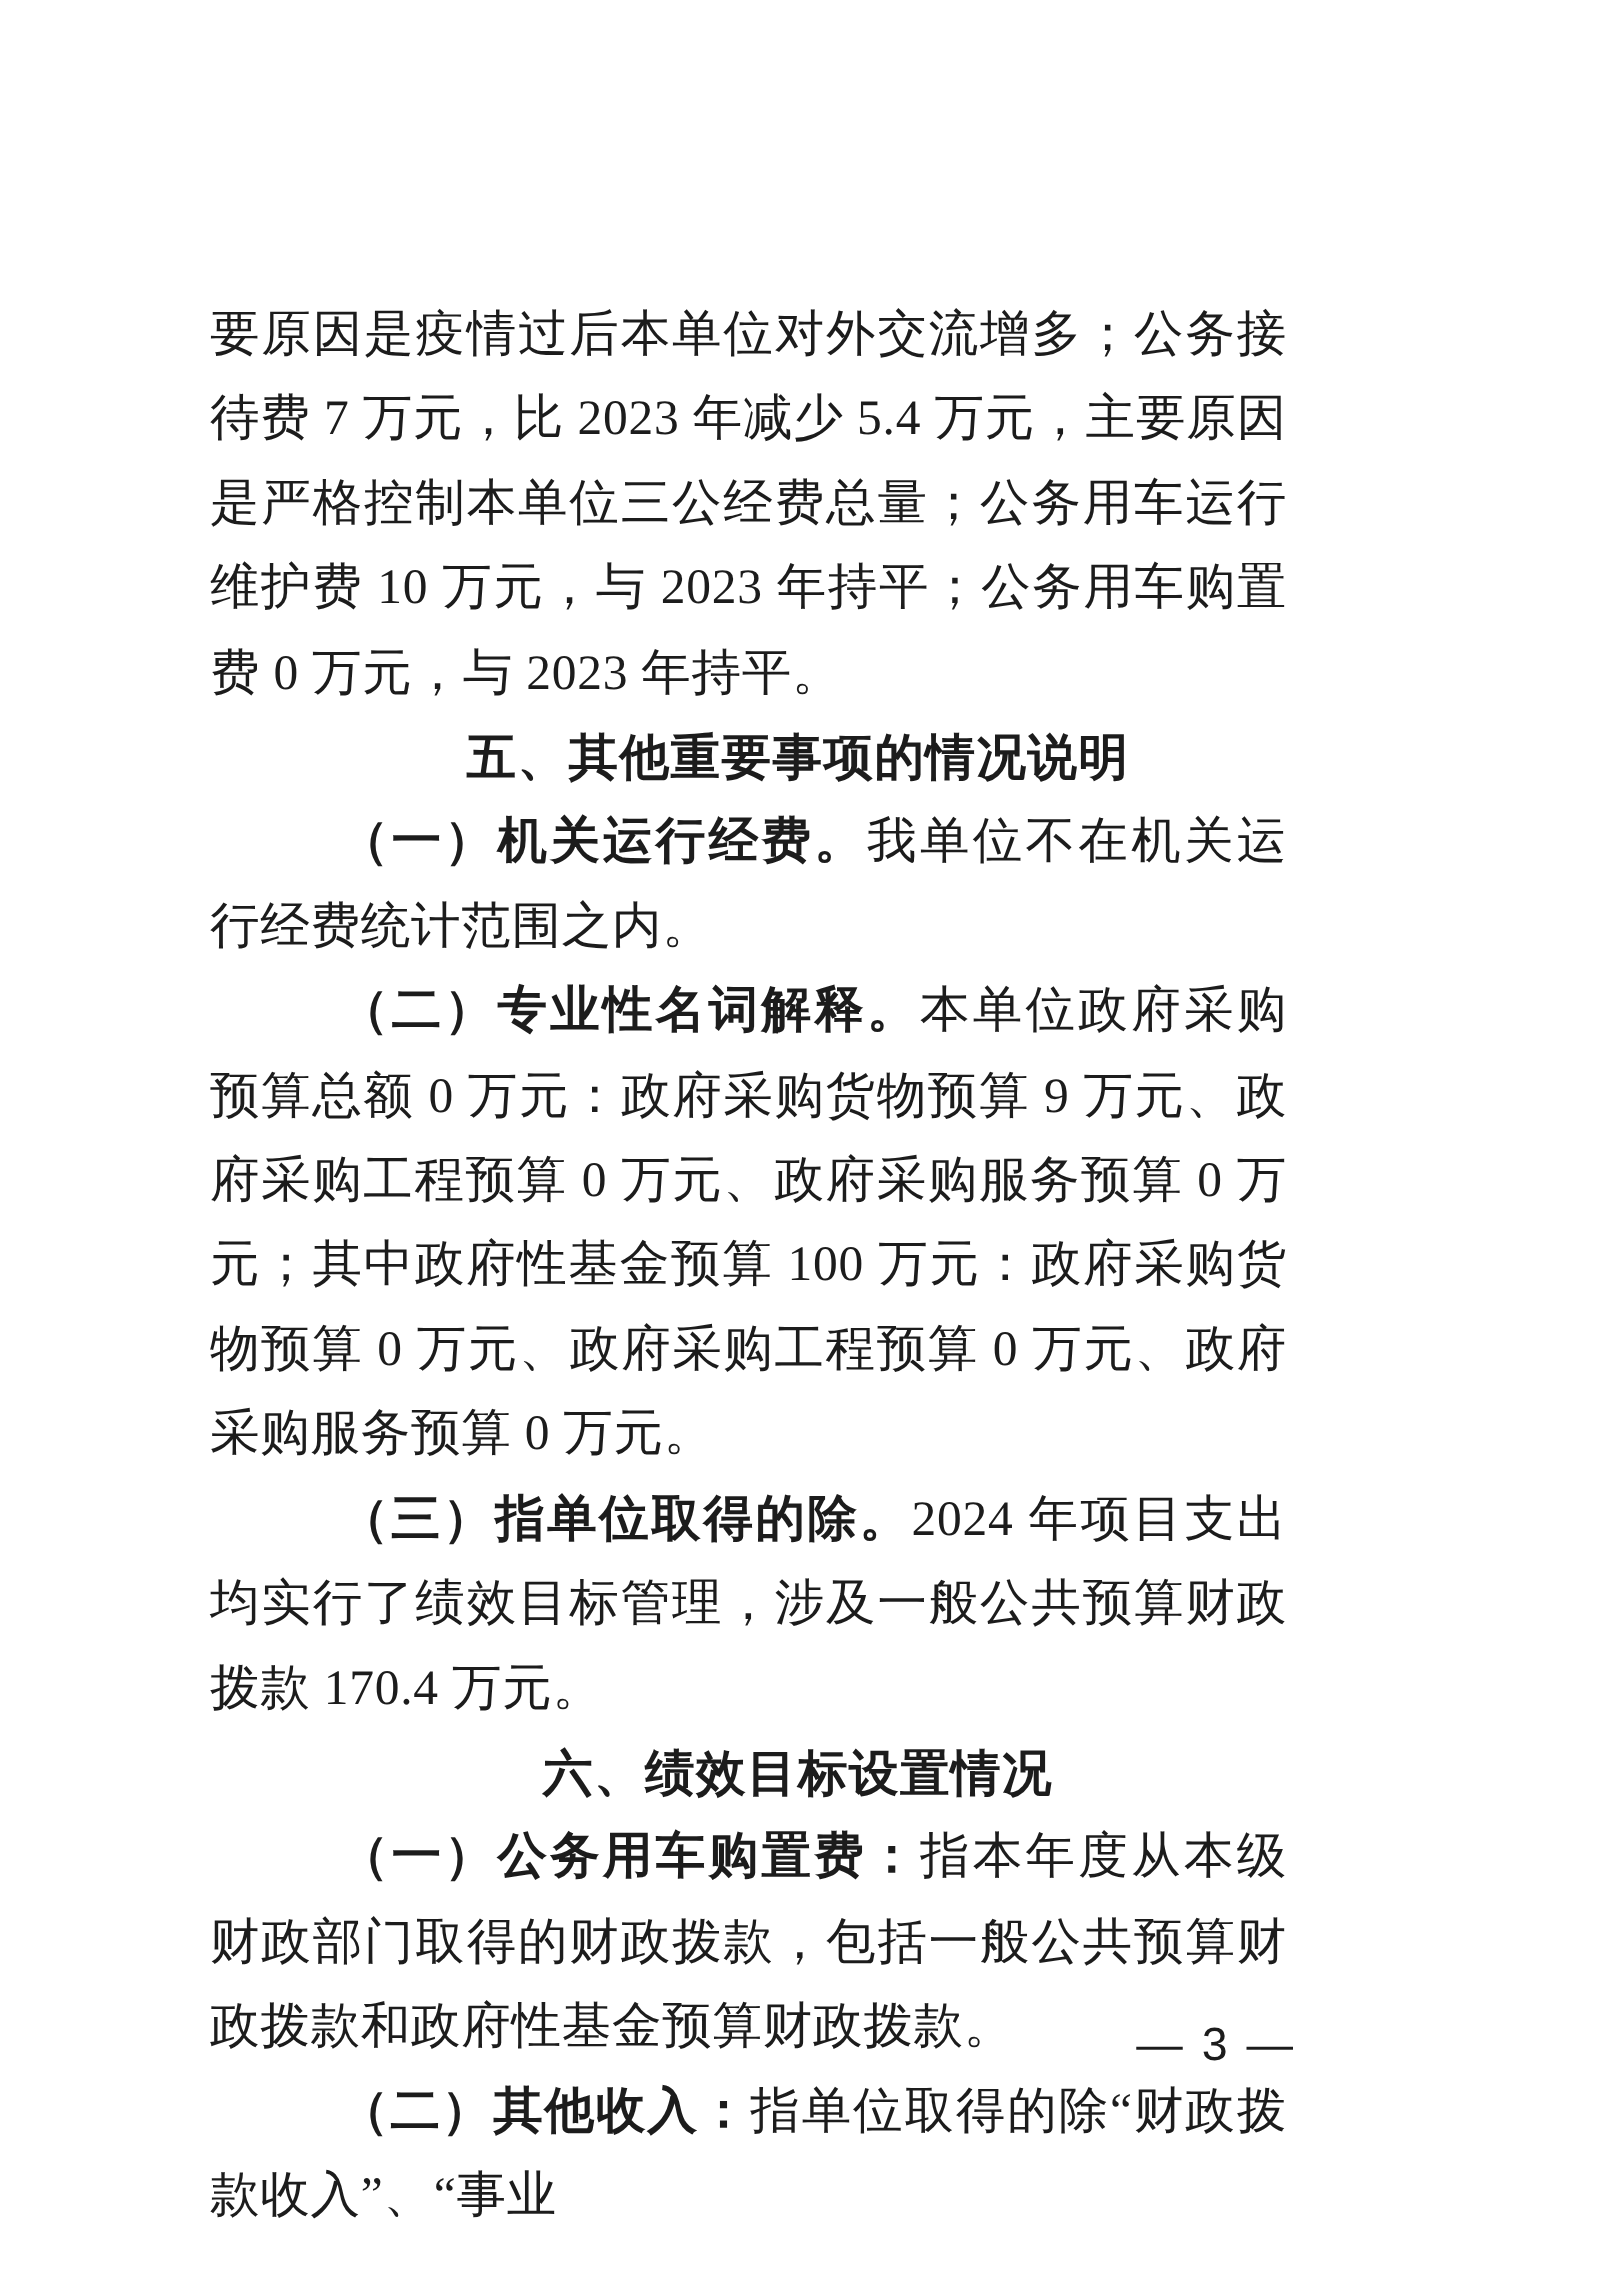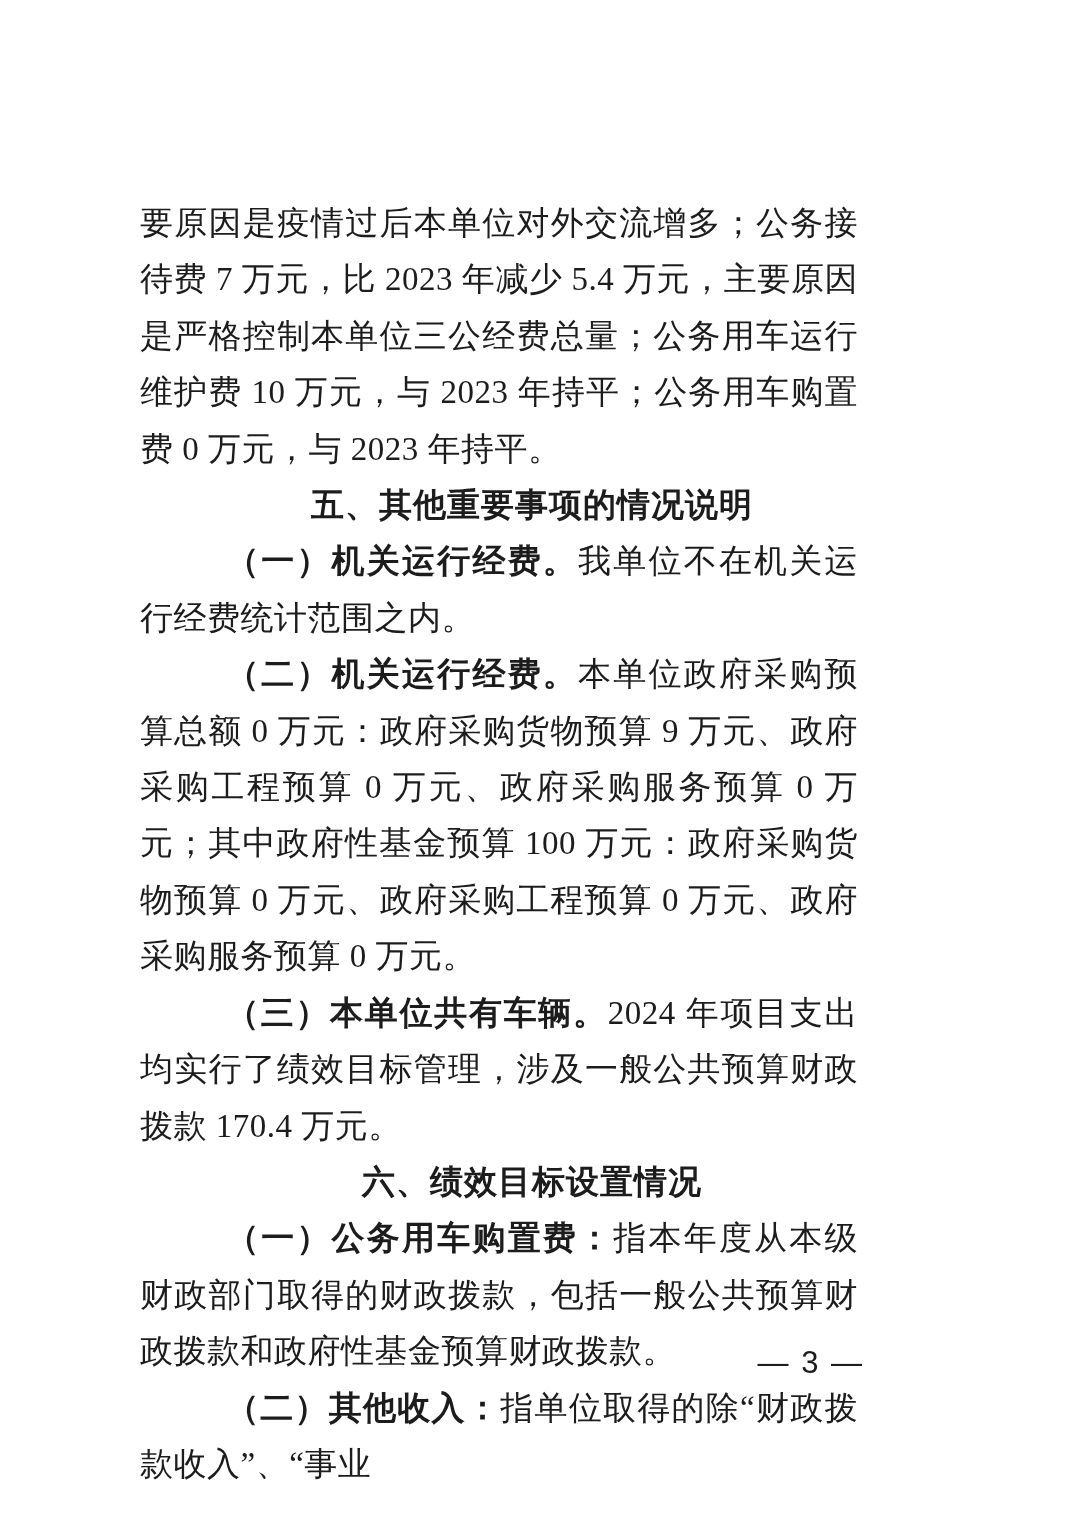--- a/index.html
+++ b/index.html
@@ -58,23 +58,23 @@
 <body>
 
 <div class="page">
 
   <p class="para">要原因是疫情过后本单位对外交流增多；公务接待费 7 万元，比 2023 年减少 5.4 万元，主要原因是严格控制本单位三公经费总量；公务用车运行维护费 10 万元，与 2023 年持平；公务用车购置费 0 万元，与 2023 年持平。</p>
 
   <h2 class="heading">五、其他重要事项的情况说明</h2>
 
   <p class="para indent"><span class="lead">（一）机关运行经费。</span><span>我单位不在机关运行经费统计范围之内。</span></p>
 
-  <p class="para indent"><span class="lead">（二）机关运行经费。</span><span>本单位政府采购预算总额 0 万元：政府采购货物预算 9 万元、政府采购工程预算 0 万元、政府采购服务预算 0 万元；其中政府性基金预算 100 万元：政府采购货物预算 0 万元、政府采购工程预算 0 万元、政府采购服务预算 0 万元。</span></p>
+  <p class="para indent"><span class="lead">（二）专业性名词解释。</span><span>本单位政府采购预算总额 0 万元：政府采购货物预算 9 万元、政府采购工程预算 0 万元、政府采购服务预算 0 万元；其中政府性基金预算 100 万元：政府采购货物预算 0 万元、政府采购工程预算 0 万元、政府采购服务预算 0 万元。</span></p>
 
-  <p class="para indent"><span class="lead">（三）本单位共有车辆。</span><span>2024 年项目支出均实行了绩效目标管理，涉及一般公共预算财政拨款 170.4 万元。</span></p>
+  <p class="para indent"><span class="lead">（三）指单位取得的除。</span><span>2024 年项目支出均实行了绩效目标管理，涉及一般公共预算财政拨款 170.4 万元。</span></p>
 
 
   <h2 class="heading">六、绩效目标设置情况</h2>
 
   <p class="para indent"><span class="lead">（一）公务用车购置费：</span><span>指本年度从本级财政部门取得的财政拨款，包括一般公共预算财政拨款和政府性基金预算财政拨款。</span></p>
 
   <p class="para indent"><span class="lead">（二）其他收入：</span><span>指单位取得的除“财政拨款收入”、“事业</span></p>
 
   <div class="page-number">— 3 —</div>
 

